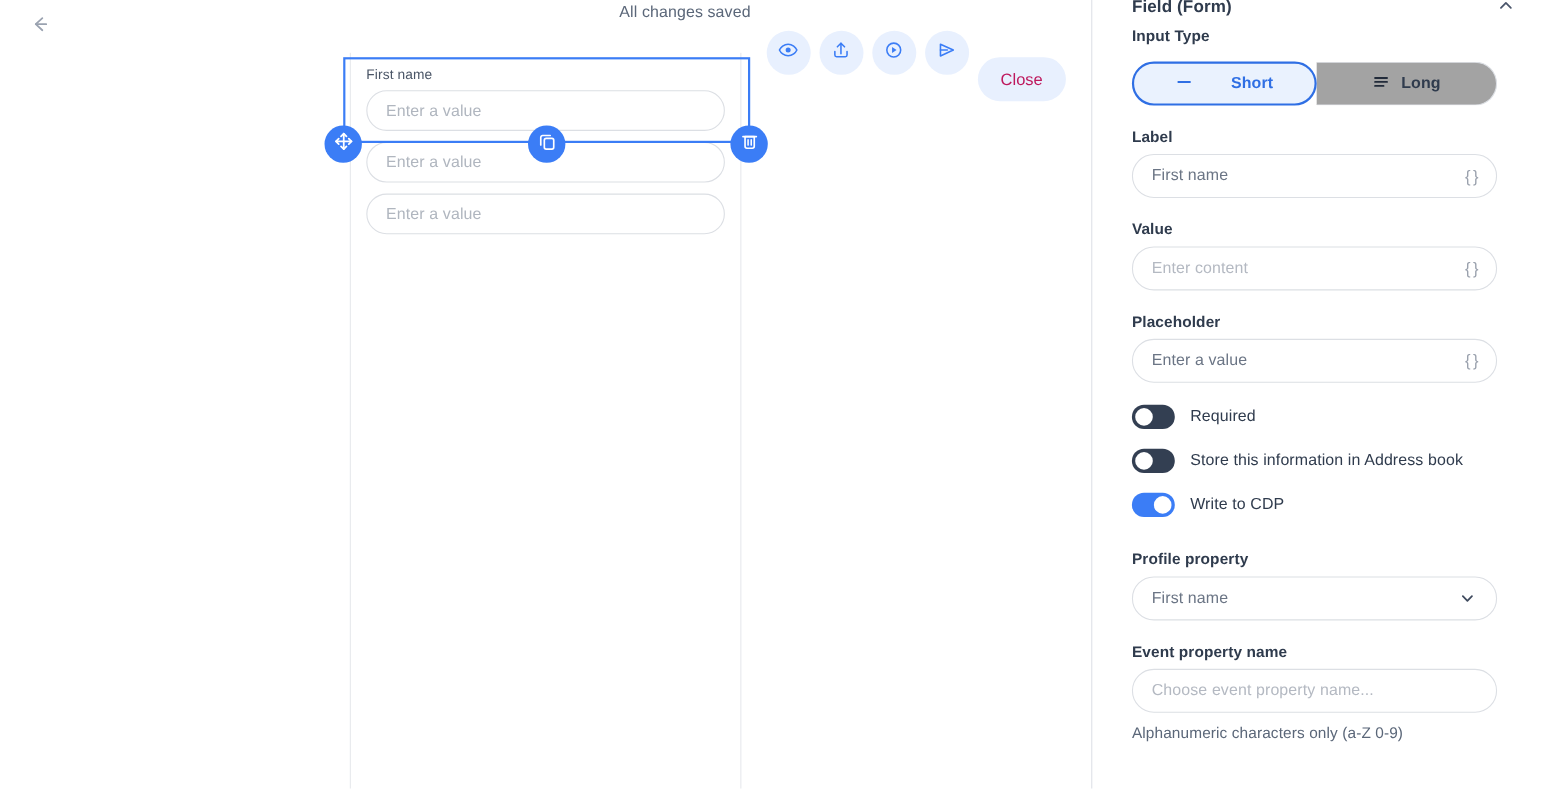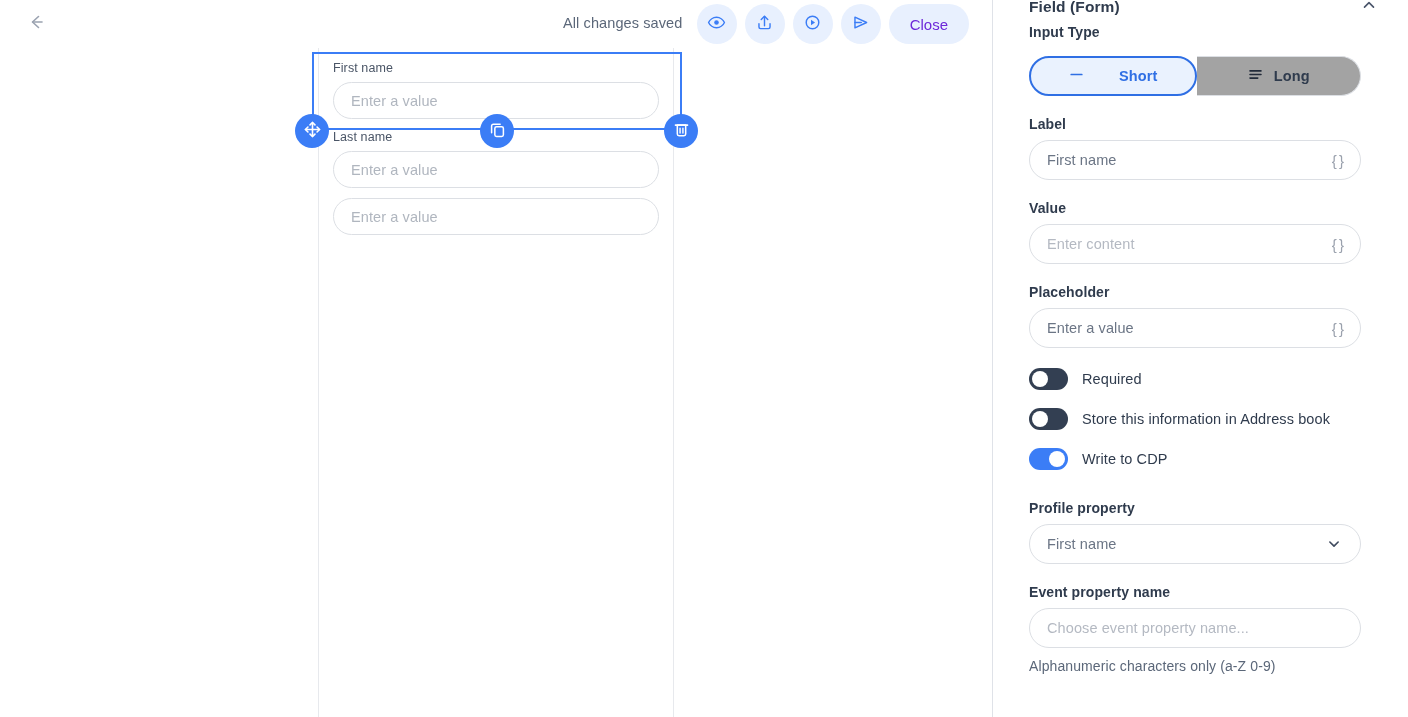--- a/index.html
+++ b/index.html
@@ -47,21 +47,21 @@
     height: 28px;
     display: flex;
     align-items: center;
     justify-content: center;
     cursor: pointer;
   }
 
   .saved-status {
     position: absolute;
     left: 563px;
-    top: 15px;
+    top: 3px;
     font-size: 14.5px;
     color: #5b6779;
     letter-spacing: .1px;
     white-space: nowrap;
   }
 
   .top-actions {
     position: absolute;
     right: 23px;
     top: 4px;
@@ -80,29 +80,30 @@
     justify-content: center;
     cursor: pointer;
     border: none;
   }
 
   .close-btn {
     height: 40px;
     padding: 0 21px;
     border-radius: 20px;
     background: #e8f0fe;
-    color: #6d28d9;
+    color: #be185d;
     font-size: 15px;
     font-weight: 500;
     display: flex;
     align-items: center;
     justify-content: center;
     cursor: pointer;
     border: none;
     font-family: "Liberation Sans", sans-serif;
+    margin-top: 48px;
   }
 
   
   .canvas {
     position: absolute;
     left: 318px;
     top: 48px;
     width: 356px;
     height: 669px;
     background: #ffffff;
@@ -407,21 +408,20 @@
 
     <div class="canvas">
       <div class="form-stack">
 
         <div class="form-field">
           <div class="f-label">First name</div>
           <div class="f-input">Enter a value</div>
         </div>
 
         <div class="form-field">
-          <div class="f-label">Last name</div>
           <div class="f-input">Enter a value</div>
         </div>
 
         <div class="form-field">
           <div class="f-input">Enter a value</div>
         </div>
 
       </div>
 
       <div class="selection-box"></div>

